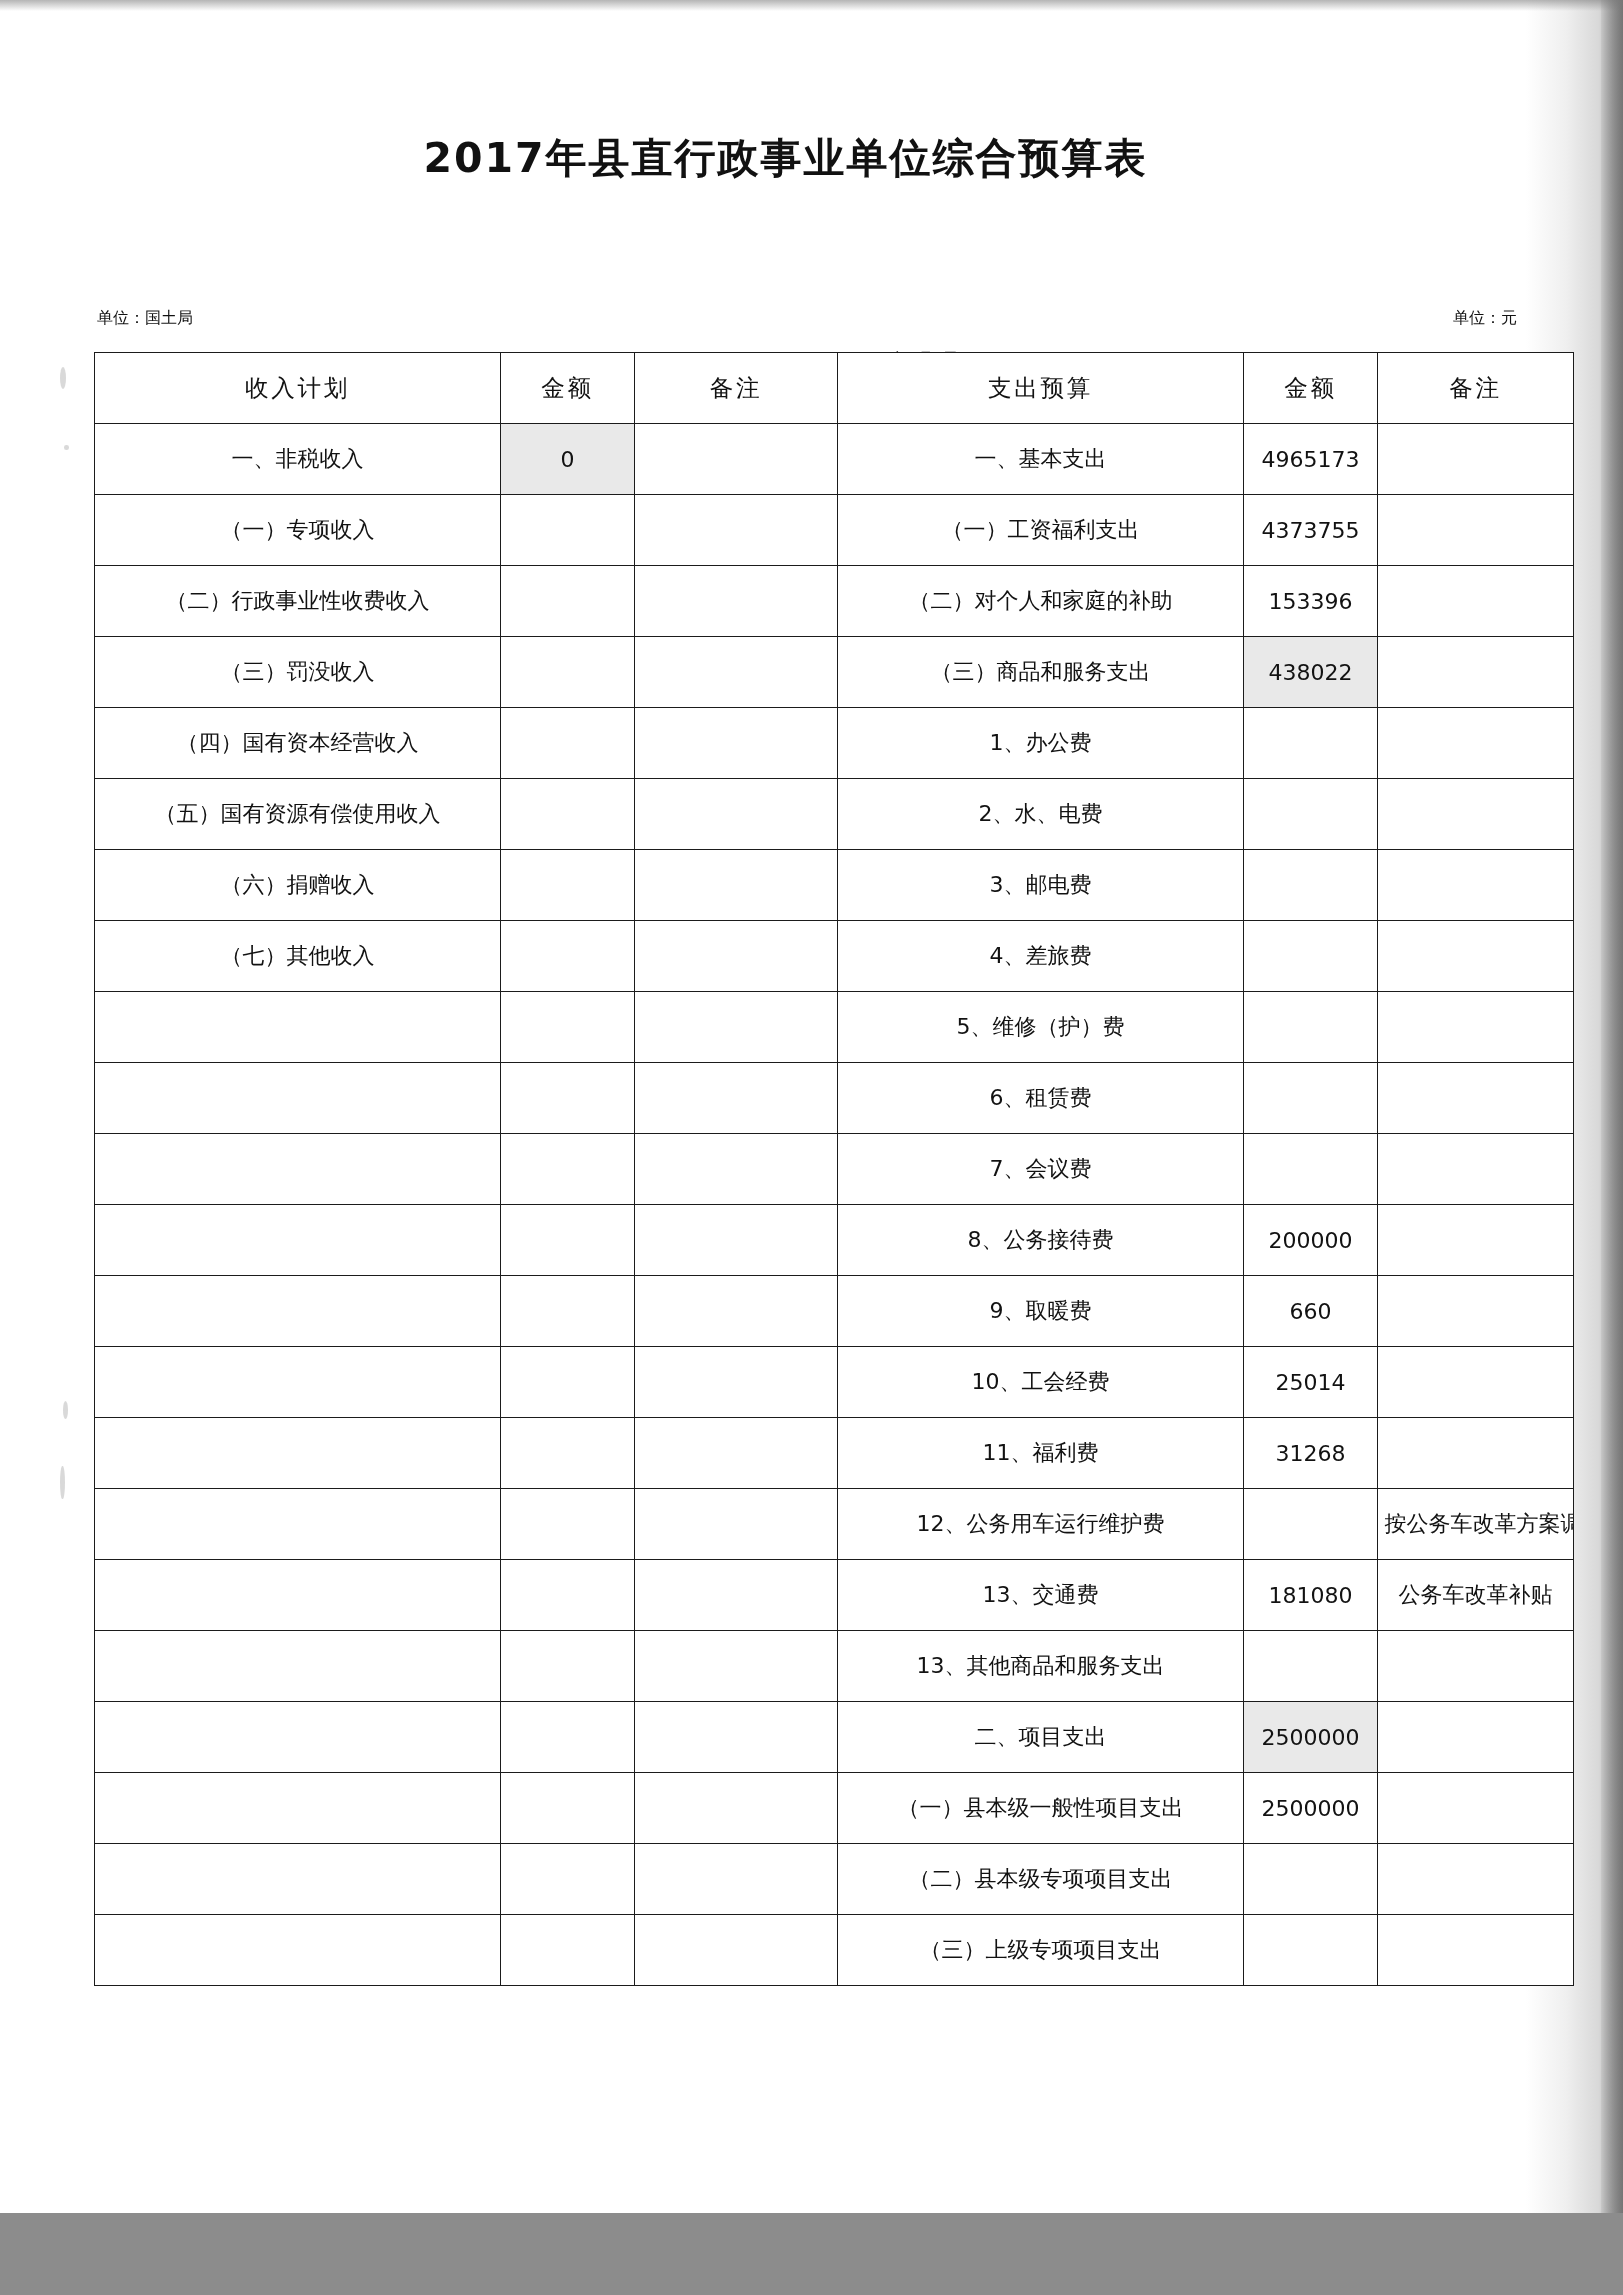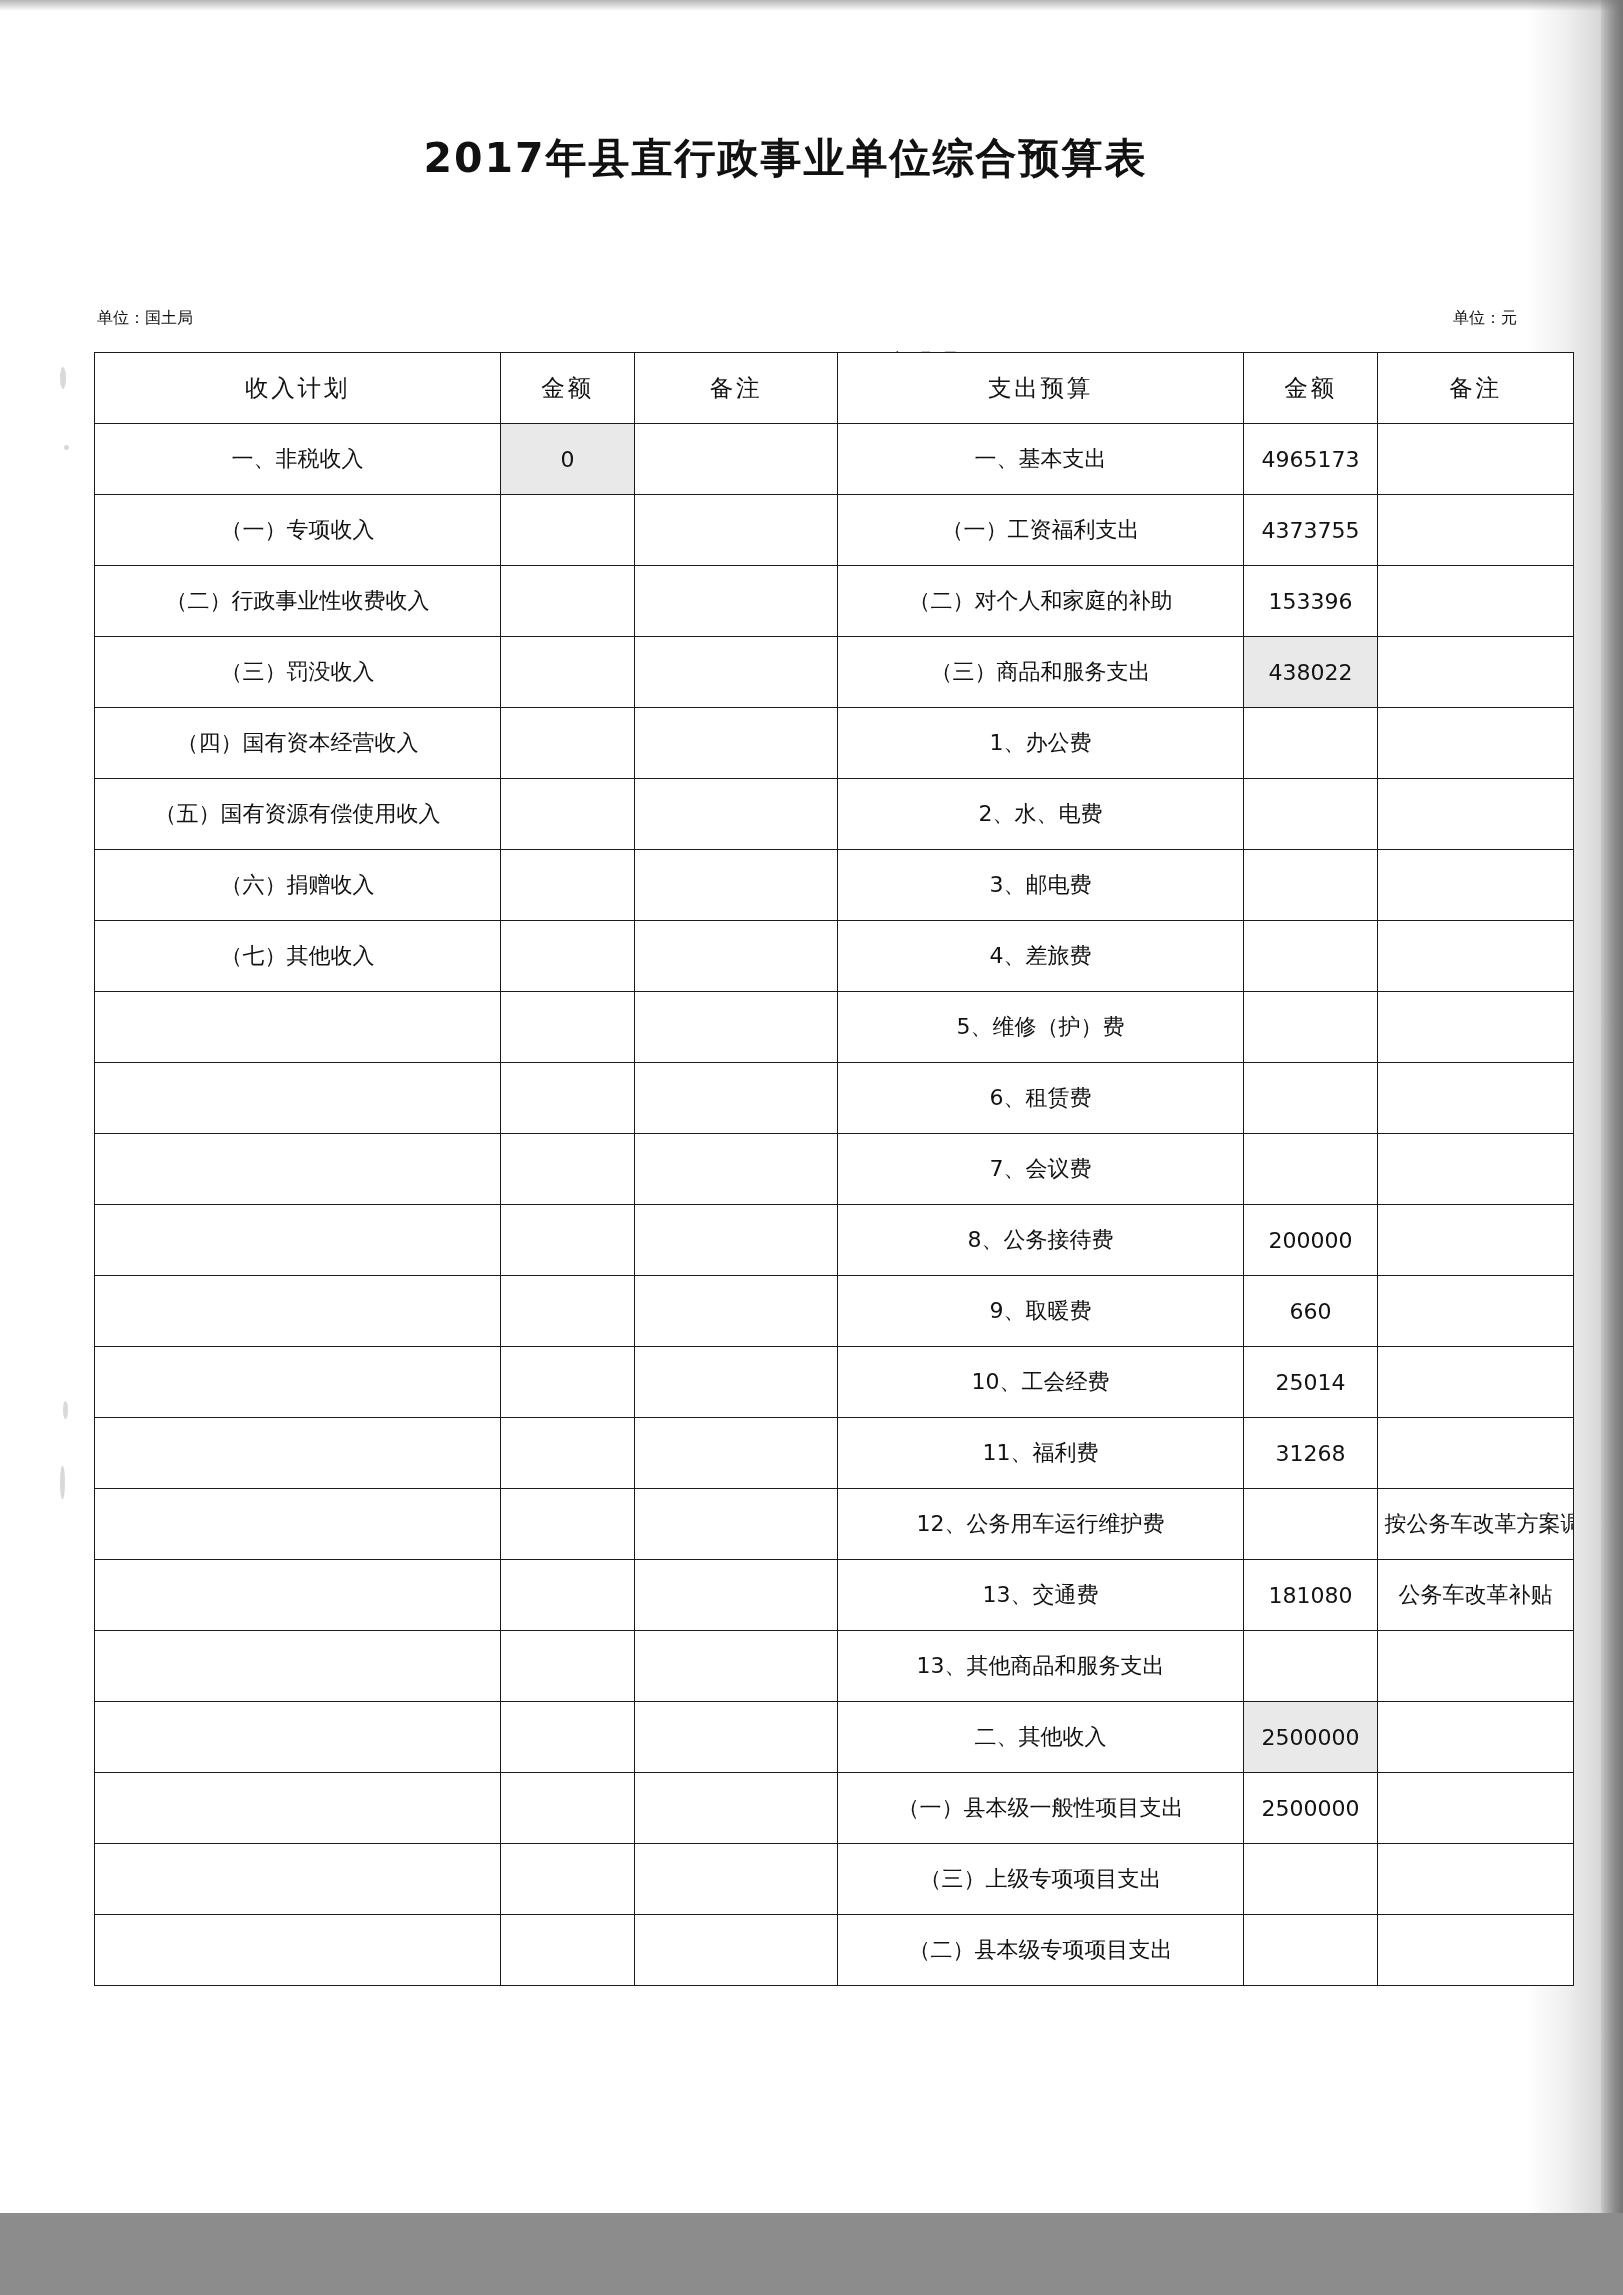--- a/index.html
+++ b/index.html
@@ -318,44 +318,44 @@
           <td class="num"></td>
           <td class="note"></td>
           <td class="left-ind">13、其他商品和服务支出</td>
           <td class="num"></td>
           <td class="note"></td>
         </tr>
         <tr>
           <td class="left-ind"></td>
           <td class="num"></td>
           <td class="note"></td>
-          <td class="left-ind">二、其他收入</td>
+          <td class="left-ind">二、项目支出</td>
           <td class="num shaded">2500000</td>
           <td class="note"></td>
         </tr>
         <tr>
           <td class="left-ind"></td>
           <td class="num"></td>
           <td class="note"></td>
           <td class="left-ind">（一）县本级一般性项目支出</td>
           <td class="num">2500000</td>
           <td class="note"></td>
         </tr>
         <tr>
           <td class="left-ind"></td>
           <td class="num"></td>
           <td class="note"></td>
+          <td class="left-ind">（二）县本级专项项目支出</td>
+          <td class="num"></td>
+          <td class="note"></td>
+        </tr>
+        <tr>
+          <td class="left-ind"></td>
+          <td class="num"></td>
+          <td class="note"></td>
           <td class="left-ind">（三）上级专项项目支出</td>
-          <td class="num"></td>
-          <td class="note"></td>
-        </tr>
-        <tr>
-          <td class="left-ind"></td>
-          <td class="num"></td>
-          <td class="note"></td>
-          <td class="left-ind">（二）县本级专项项目支出</td>
           <td class="num"></td>
           <td class="note"></td>
         </tr>
       </tbody>
   </table>
 </div>
 
 
 </body></html>

